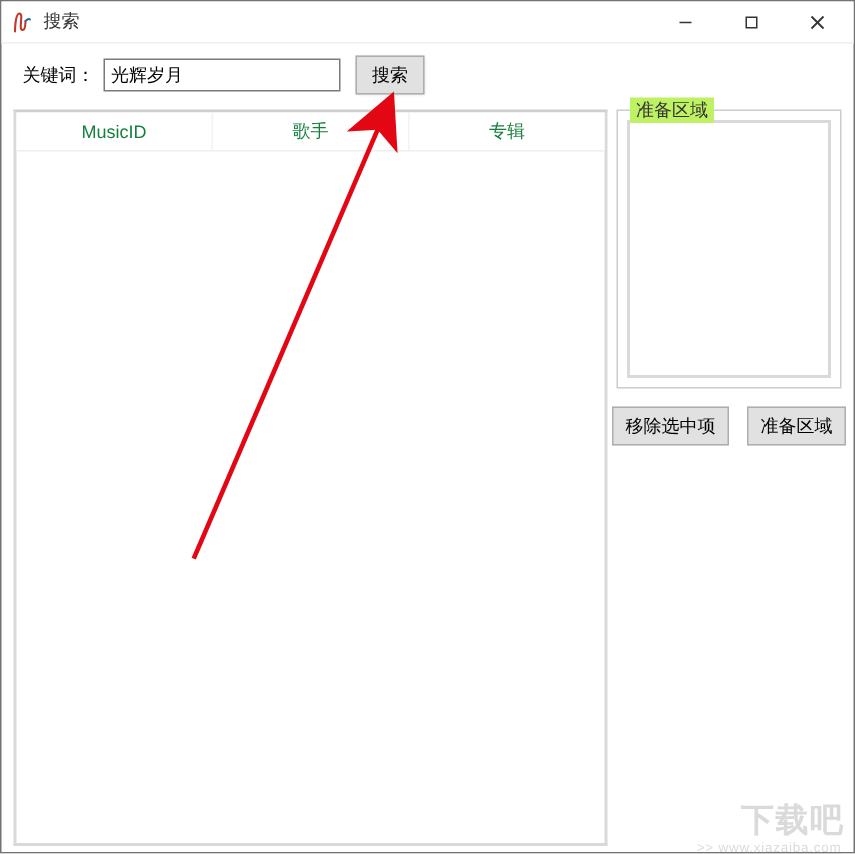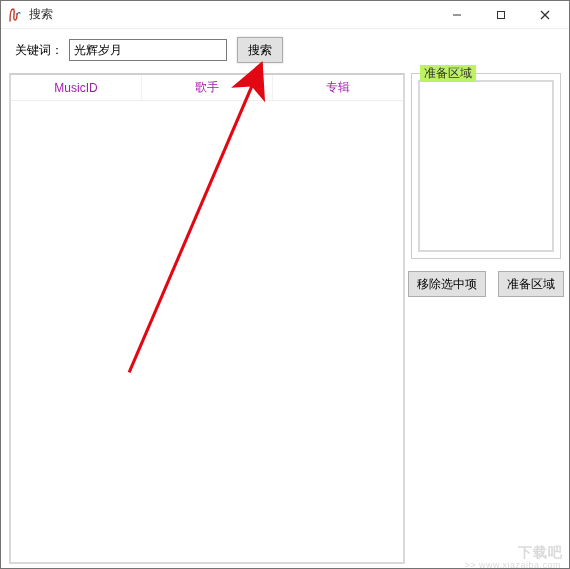--- a/index.html
+++ b/index.html
@@ -97,21 +97,21 @@
       height: 26px;
       border-bottom: 1px solid #eee;
       background: #fff;
     }
     .th {
       flex: 1;
       display: flex;
       align-items: center;
       justify-content: center;
       font-size: 12px;
-      color: #a21caf;
+      color: #15803d;
       border-right: 1px solid #f2f2f2;
       white-space: nowrap;
     }
     .th:last-child { border-right: none; }
     .tbody { flex: 1; overflow: auto; }
     .right-panel {
       width: 150px;
       display: flex;
       flex-direction: column;
     }
@@ -169,21 +169,21 @@
     }
     .arrow-overlay {
       position: absolute;
       pointer-events: none;
       left: 0; top: 0; right: 0; bottom: 0;
     }
     .watermark {
       position: absolute;
       right: 6px;
       bottom: 6px;
-      font-size: 14px;
+      font-size: 22px;
       color: rgba(150,150,150,0.35);
       font-weight: bold;
       letter-spacing: 1px;
       pointer-events: none;
     }
     .watermark-sub {
       position: absolute;
       right: 8px;
       bottom: -2px;
       font-size: 9px;

